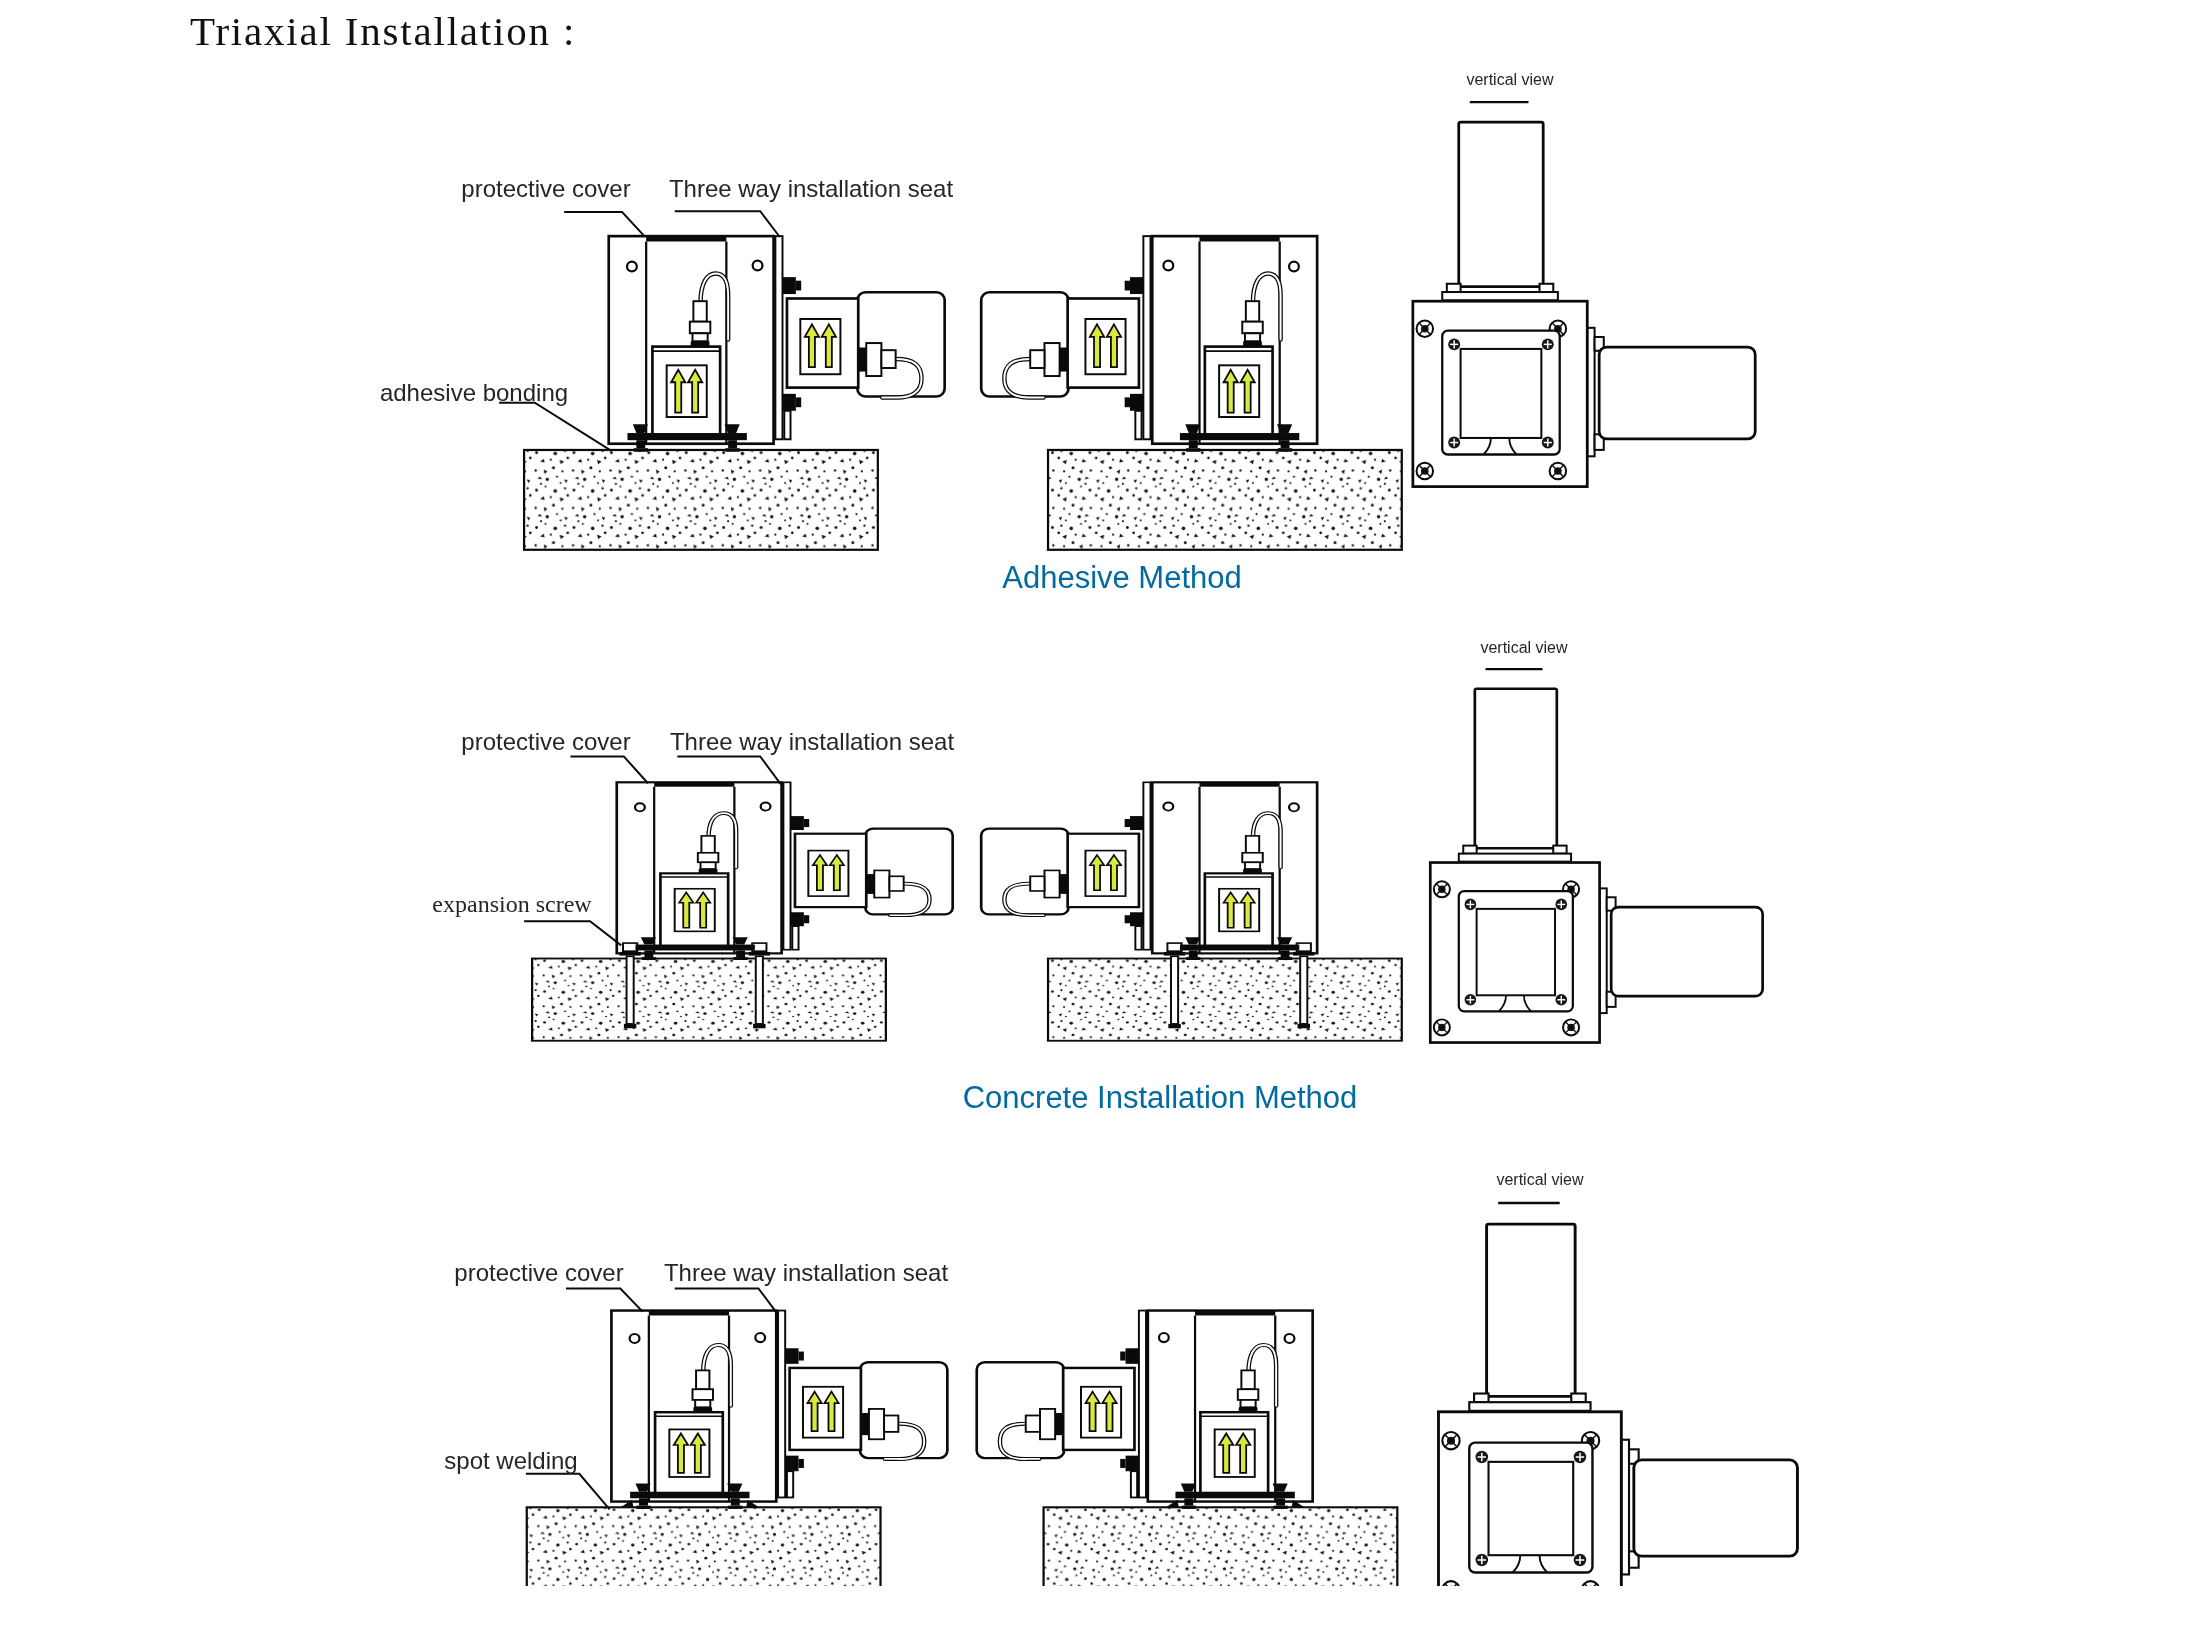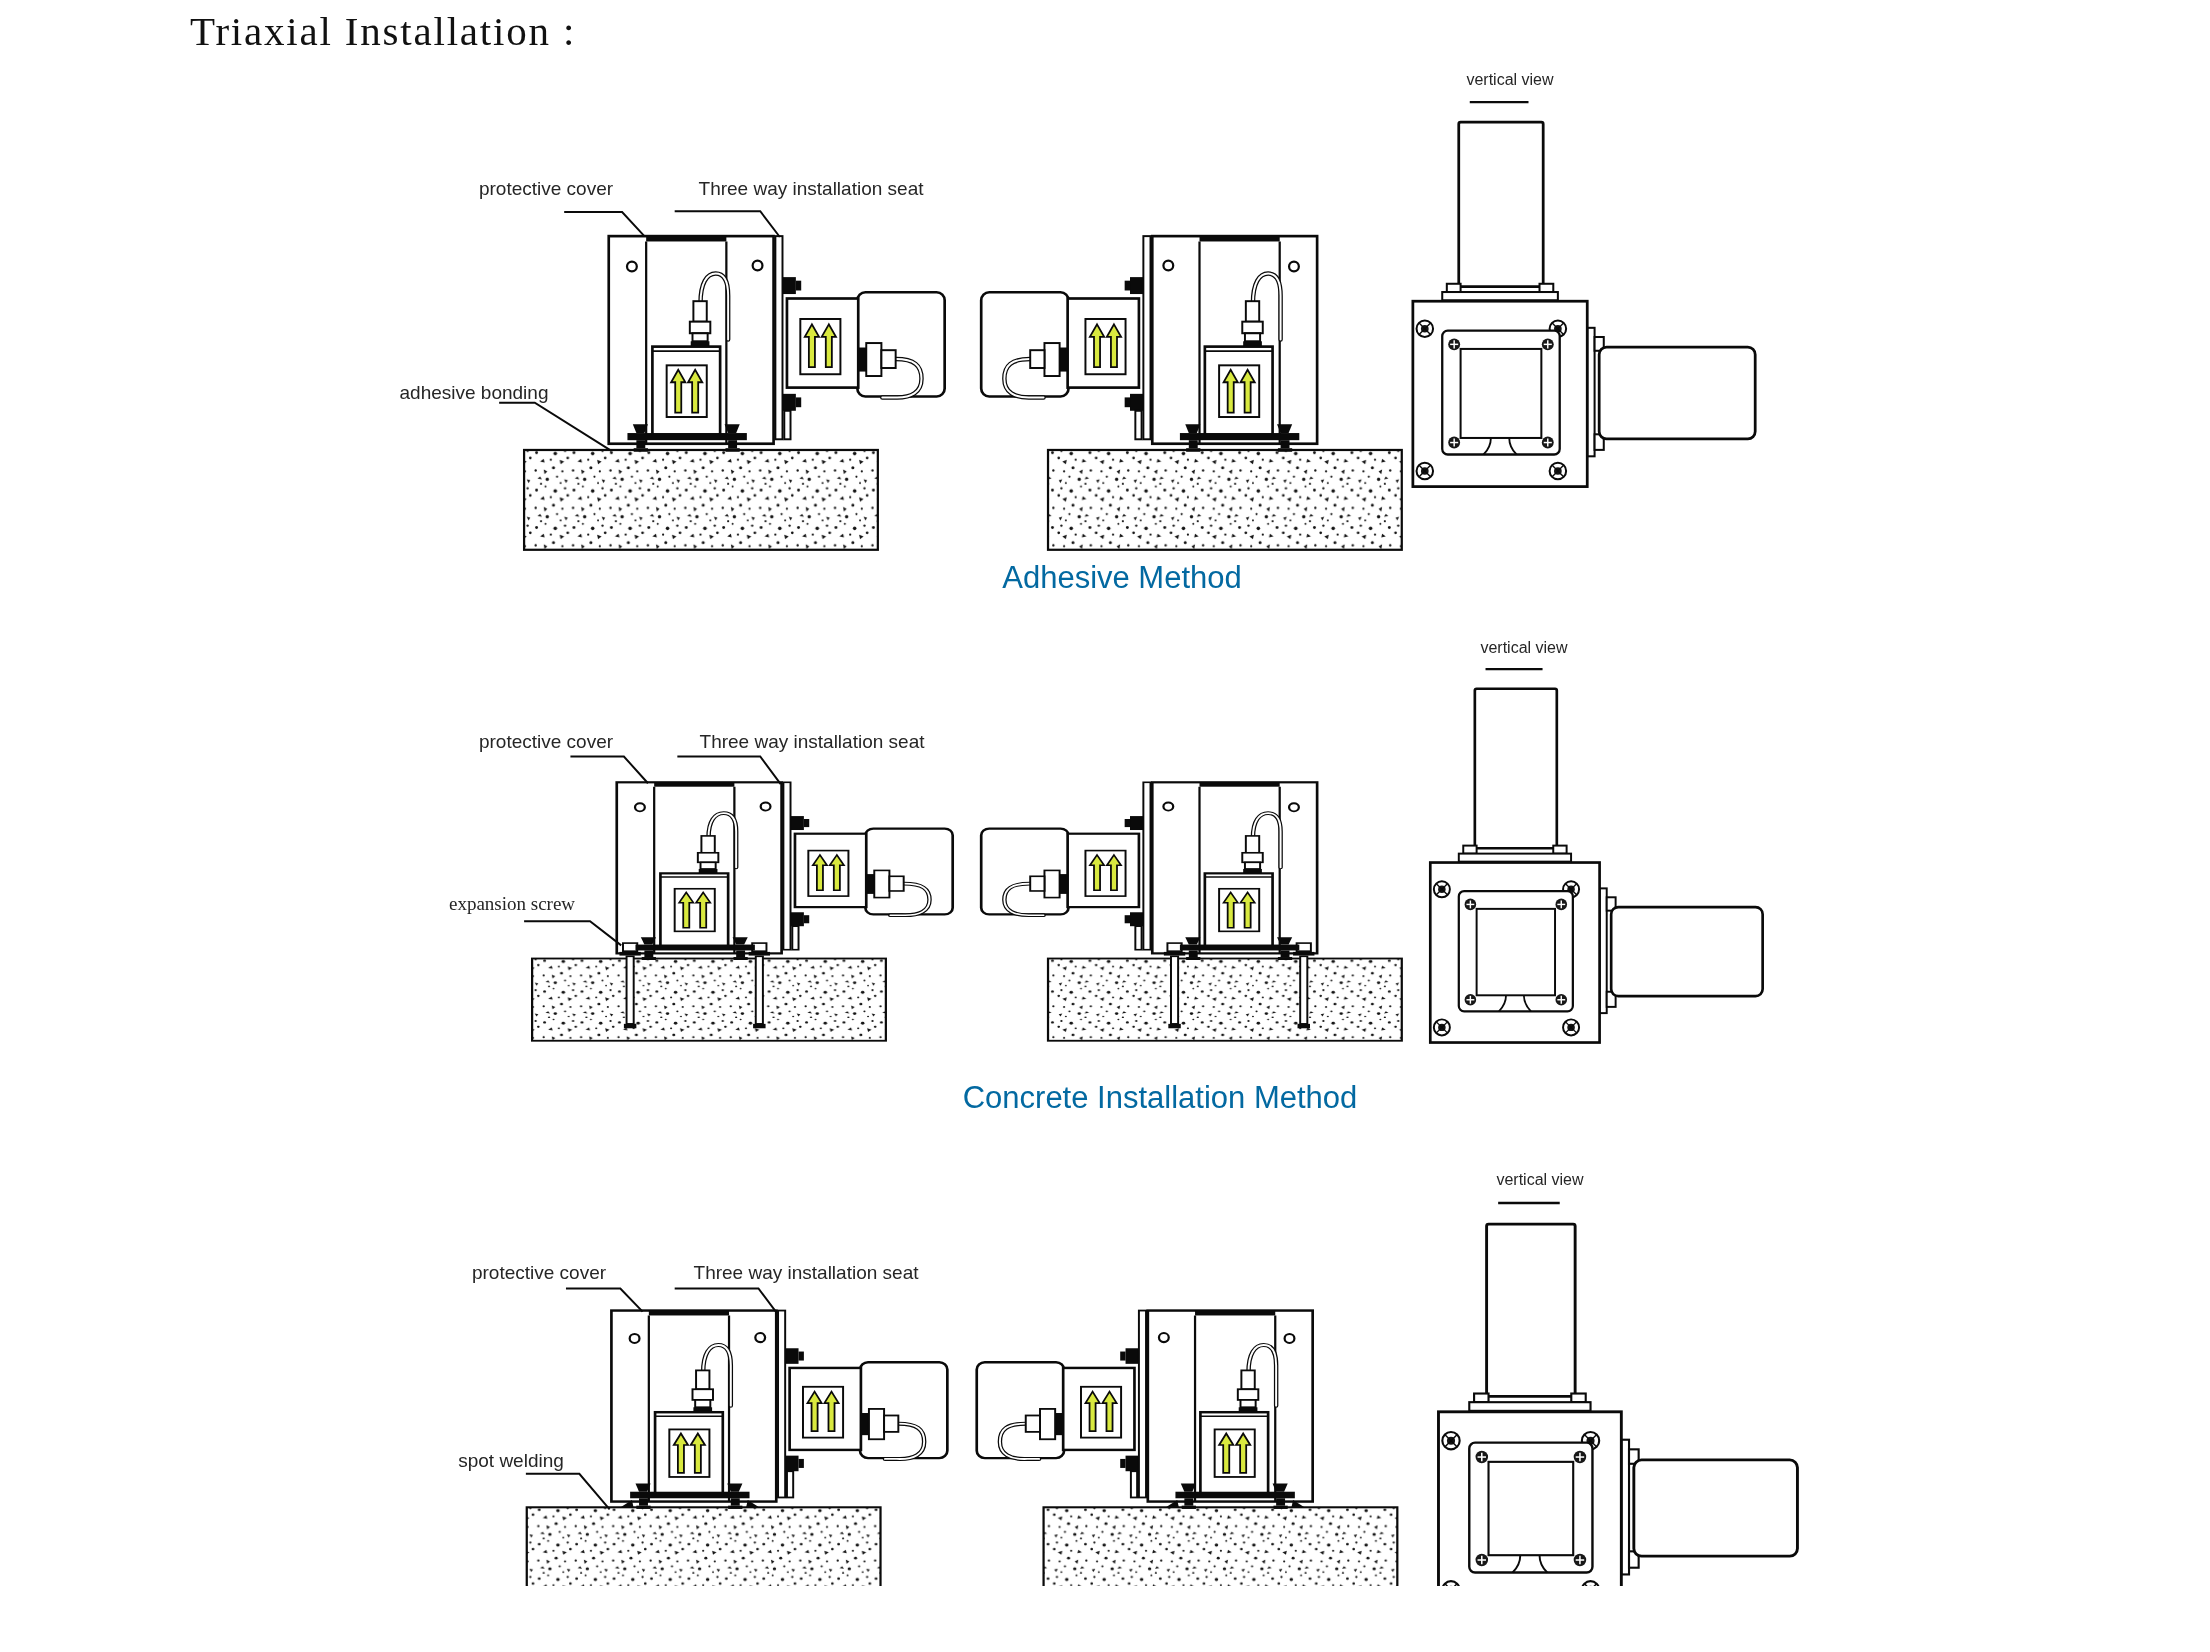--- a/index.html
+++ b/index.html
@@ -2,21 +2,21 @@
 <html style="--arrow: #d9e93f; --line: #0a0a0a; --text: #262626;font-size:14.3px"><head>
 <meta charset="utf-8">
 <style>
   :root{ --arrow:#d9e93f; --line:#0a0a0a; --text:#262626; }
   html,body{margin:0;padding:0;background:#fff;}
   .page{position:relative;width:2211px;height:1586px;background:#fff;overflow:hidden;
         font-family:"Liberation Sans",sans-serif;}
   svg.canvas{position:absolute;left:0;top:0;color:var(--line);}
   .t{position:absolute;transform:translate(-50%,-50%);white-space:nowrap;color:var(--text);
      font-family:"Liberation Sans",sans-serif;}
-  .lbl{font-size:19px;}
+  .lbl{font-size:24px;}
   .cap{font-size:31px;color:#0369a1;}
   .vvl{font-size:16px;}
   .title{position:absolute;transform:none;white-space:nowrap;color:#111;
          font-family:"Liberation Serif",serif;font-size:41px;letter-spacing:1.8px;}
   
   .w3{fill:#fff;stroke:currentColor;stroke-width:3px;}
   .w25{fill:#fff;stroke:currentColor;stroke-width:2.5px;}
   .w2{fill:#fff;stroke:currentColor;stroke-width:2.2px;}
   .s2{fill:none;stroke:currentColor;stroke-width:2px;}
   .s25{fill:none;stroke:currentColor;stroke-width:2.5px;}

